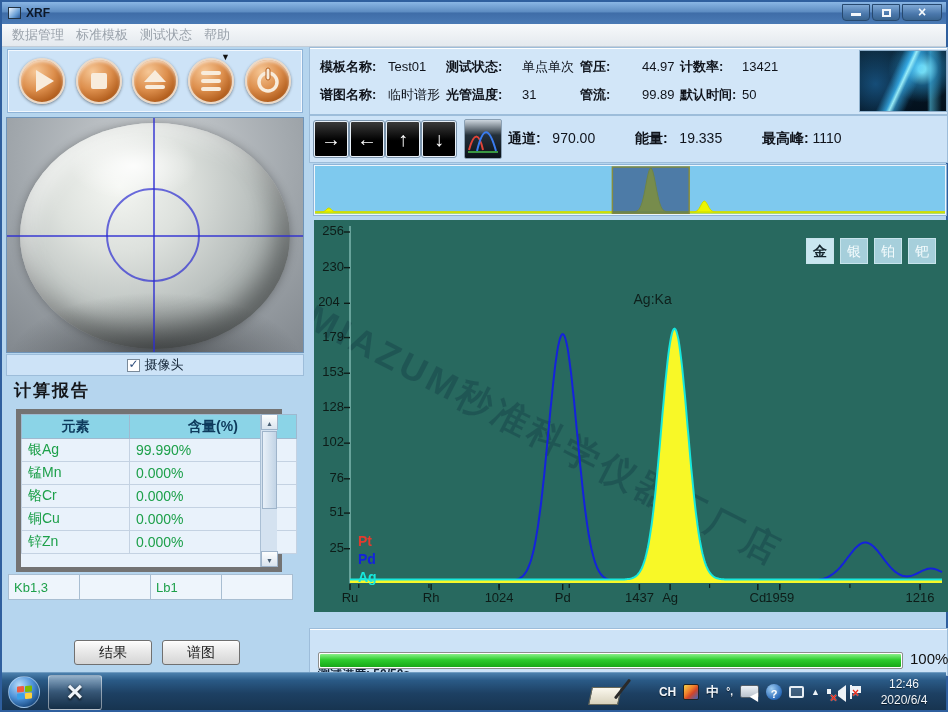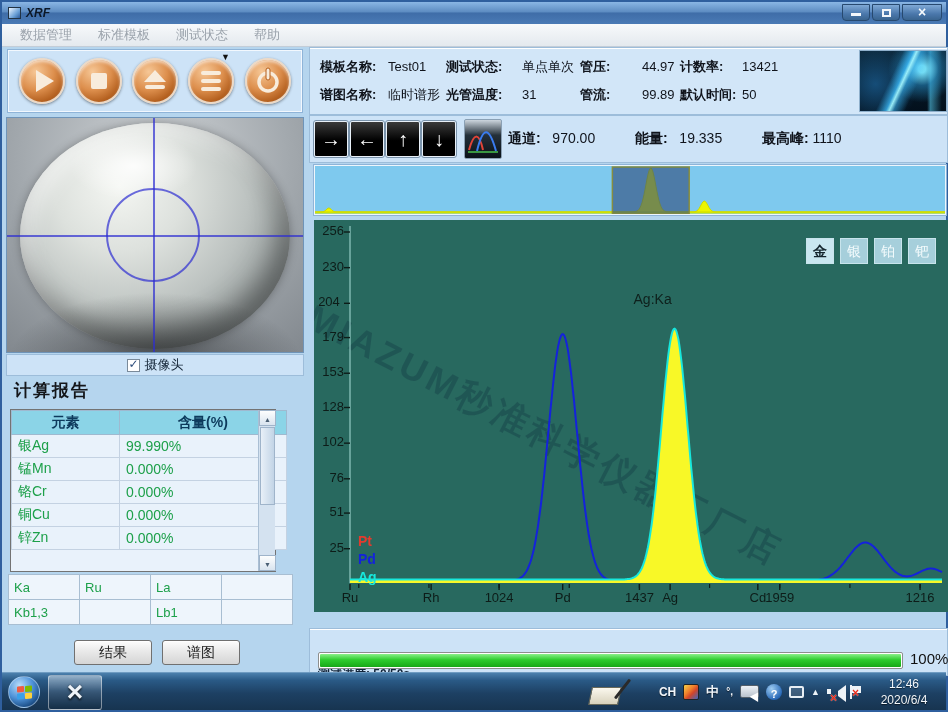--- a/index.html
+++ b/index.html
@@ -6,32 +6,32 @@
   html,body { width:948px; height:712px; overflow:hidden; background:#b5d5ee;
     font-family:"Liberation Sans","DejaVu Sans",sans-serif; }
   .win { position:absolute; inset:0; border:2px solid #2f5f9e; }
 
   
   .titlebar { position:absolute; left:0; top:0; width:100%; height:22px;
     background:linear-gradient(180deg,#8ab6e4 0%,#5d8cc2 45%,#3f6da8 50%,#4a7ab5 100%);
     display:flex; align-items:center; padding:0 4px; }
   .app-ico { width:13px; height:12px; margin:0 5px 0 2px;
     background:linear-gradient(135deg,#eef6ff,#6da2d8 60%,#2a5a9a); border:1px solid #234; }
-  .titletxt { font-size:12px; font-weight:bold; color:#0c1828;font-style:italic; }
+  .titletxt { font-size:12px; font-weight:bold; color:#0c1828; }
   .winbtns { position:absolute; right:4px; top:2px; display:flex; gap:2px; }
   .wbtn { width:28px; height:17px; border:1px solid #27496f; border-radius:0 0 4px 4px;
     background:linear-gradient(180deg,#7fa9d6,#4a77ab 60%,#39648f); position:relative; }
   .wbtn.close { width:40px; }
   .wbtn .mini { position:absolute; left:8px; bottom:4px; width:10px; height:3px; background:#f2f6fa; }
   .wbtn .maxi { position:absolute; left:9px; top:4px; width:9px; height:8px; border:2px solid #f2f6fa; }
   .wbtn.close::after { content:"×"; position:absolute; left:0; right:0; top:-1px; text-align:center;
     color:#f6fafd; font-size:14px; font-weight:bold; }
   .menubar { position:absolute; left:0; top:22px; width:100%; height:23px;
     background:linear-gradient(180deg,#f7f9fb,#e4e9ee); border-bottom:1px solid #c3cdd8;
-    display:flex; align-items:center; gap:26px; padding-left:18px; }
+    display:flex; align-items:center; gap:12px; padding-left:10px; }
   .menuitem { font-size:13px; color:#9aa2ab; }
 
   
   .toolpanel { position:absolute; left:5px; top:47px; width:296px; height:64px;
     background:#cde3f7; border:1px solid #8fb4d8; box-shadow:inset 0 0 0 1px #f2f8fe;
     display:flex; align-items:center; justify-content:space-around; padding:0 6px; }
   .rbtn { width:46px; height:46px; border-radius:50%; position:relative; border:2px solid #ecd9c6;
     background:radial-gradient(circle at 35% 28%,#f6c796 0%,#dd8f4d 45%,#b35f1e 75%,#7e3e10 100%);
     box-shadow:0 1px 3px rgba(0,0,0,.45), inset 0 2px 3px rgba(255,255,255,.55); }
   .rbtn svg { position:absolute; left:0; top:0; }
@@ -53,22 +53,22 @@
     border:2px solid rgba(45,45,210,.7); }
 
   .camctrl { position:absolute; left:4px; top:352px; width:298px; height:22px; background:#cde3f7;
     border:1px solid #9dbdda; display:flex; align-items:center; justify-content:center; gap:5px; }
   .cb { width:13px; height:13px; background:#fff; border:1px solid #7a8a9a; position:relative; }
   .cb::after { content:"✓"; position:absolute; left:1px; top:-3px; font-size:12px; font-weight:bold; color:#2a4a7a; }
   .cblabel { font-size:13px; color:#152638; }
 
   .rpt-title { position:absolute; left:12px; top:377px; font-size:17px; font-weight:bold; color:#14161a; letter-spacing:2px; }
 
-  .rpt { position:absolute; left:8px; top:407px; width:266px; height:163px; background:#e9f2fb;
-    border:1px solid #737373; }
+  .rpt { position:absolute; left:14px; top:407px; width:266px; height:163px; background:#e9f2fb;
+    border:5px solid #737373; }
   .rpt table { border-collapse:collapse; width:275px; table-layout:fixed; }
   .rpt th { background:#8bd4e7; color:#0d3a5c; font-size:14px; font-weight:bold; height:24px;
     border:1px solid #9fb9cf; }
   .rpt td { font-size:14px; color:#1da04a; height:23px; border:1px solid #c4d2e2; padding-left:6px; background:#e9f2fb; }
   .col-el { width:108px; } .col-val { width:167px; }
   .sbar { position:absolute; right:0; top:0; width:17px; height:100%; background:#d4e2f0; border-left:1px solid #aabfd4; }
   .sb-btn { width:17px; height:16px; background:linear-gradient(#fdfefe,#d9e4ef); border:1px solid #9fb4ca;
     position:absolute; left:0; text-align:center; }
   .sb-btn.up { top:0; } .sb-btn.dn { bottom:0; }
   .sb-btn.up::after { content:"▲"; font-size:7px; color:#4a5f74; position:relative; top:-3px; }
@@ -281,26 +281,20 @@
       </table>
     <div class="sbar">
       <div class="sb-btn up"></div>
       <div class="sb-thumb"></div>
       <div class="sb-btn dn"></div>
     </div>
   </div>
 
   <table class="linestbl">
     <tbody>
-        <tr>
-      <td>Ka</td>
-      <td>Ru</td>
-      <td>La</td>
-      <td></td>
-    </tr>
     <tr>
       <td>Kb1,3</td>
       <td></td>
       <td>Lb1</td>
       <td></td>
     </tr>
   </tbody>
     </table>
 
   <div class="actbtn btn-result">结果</div>

